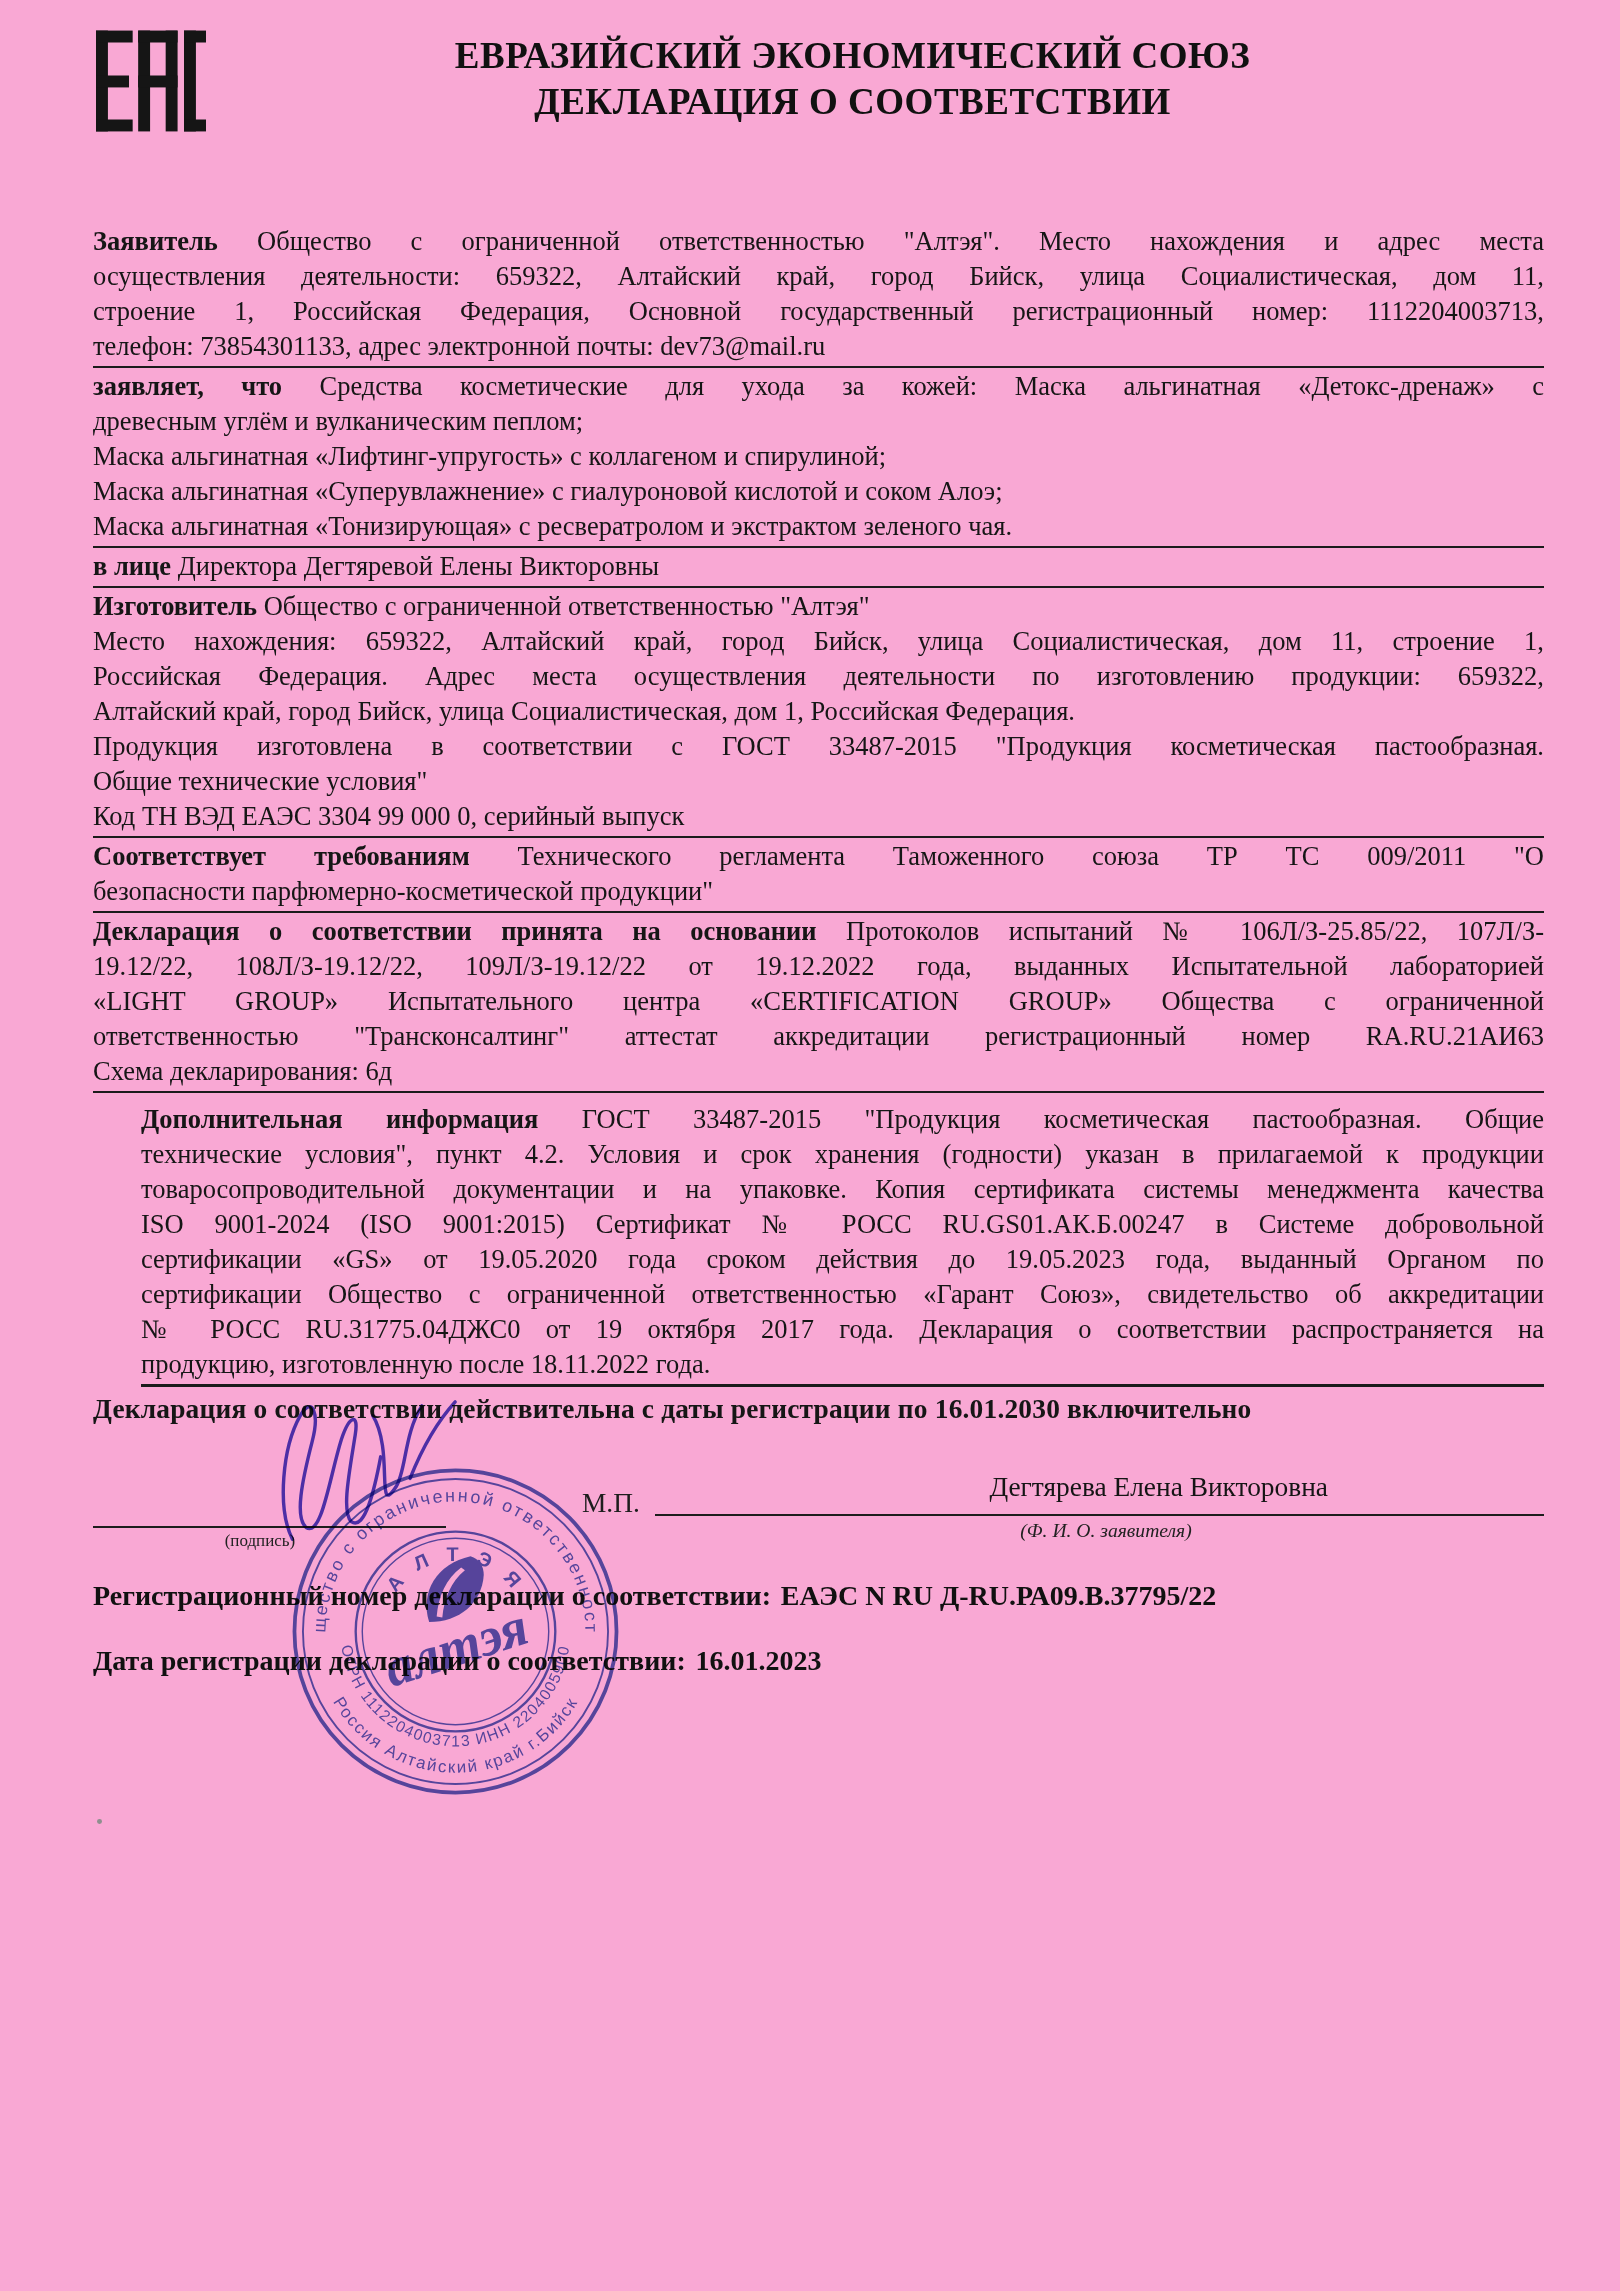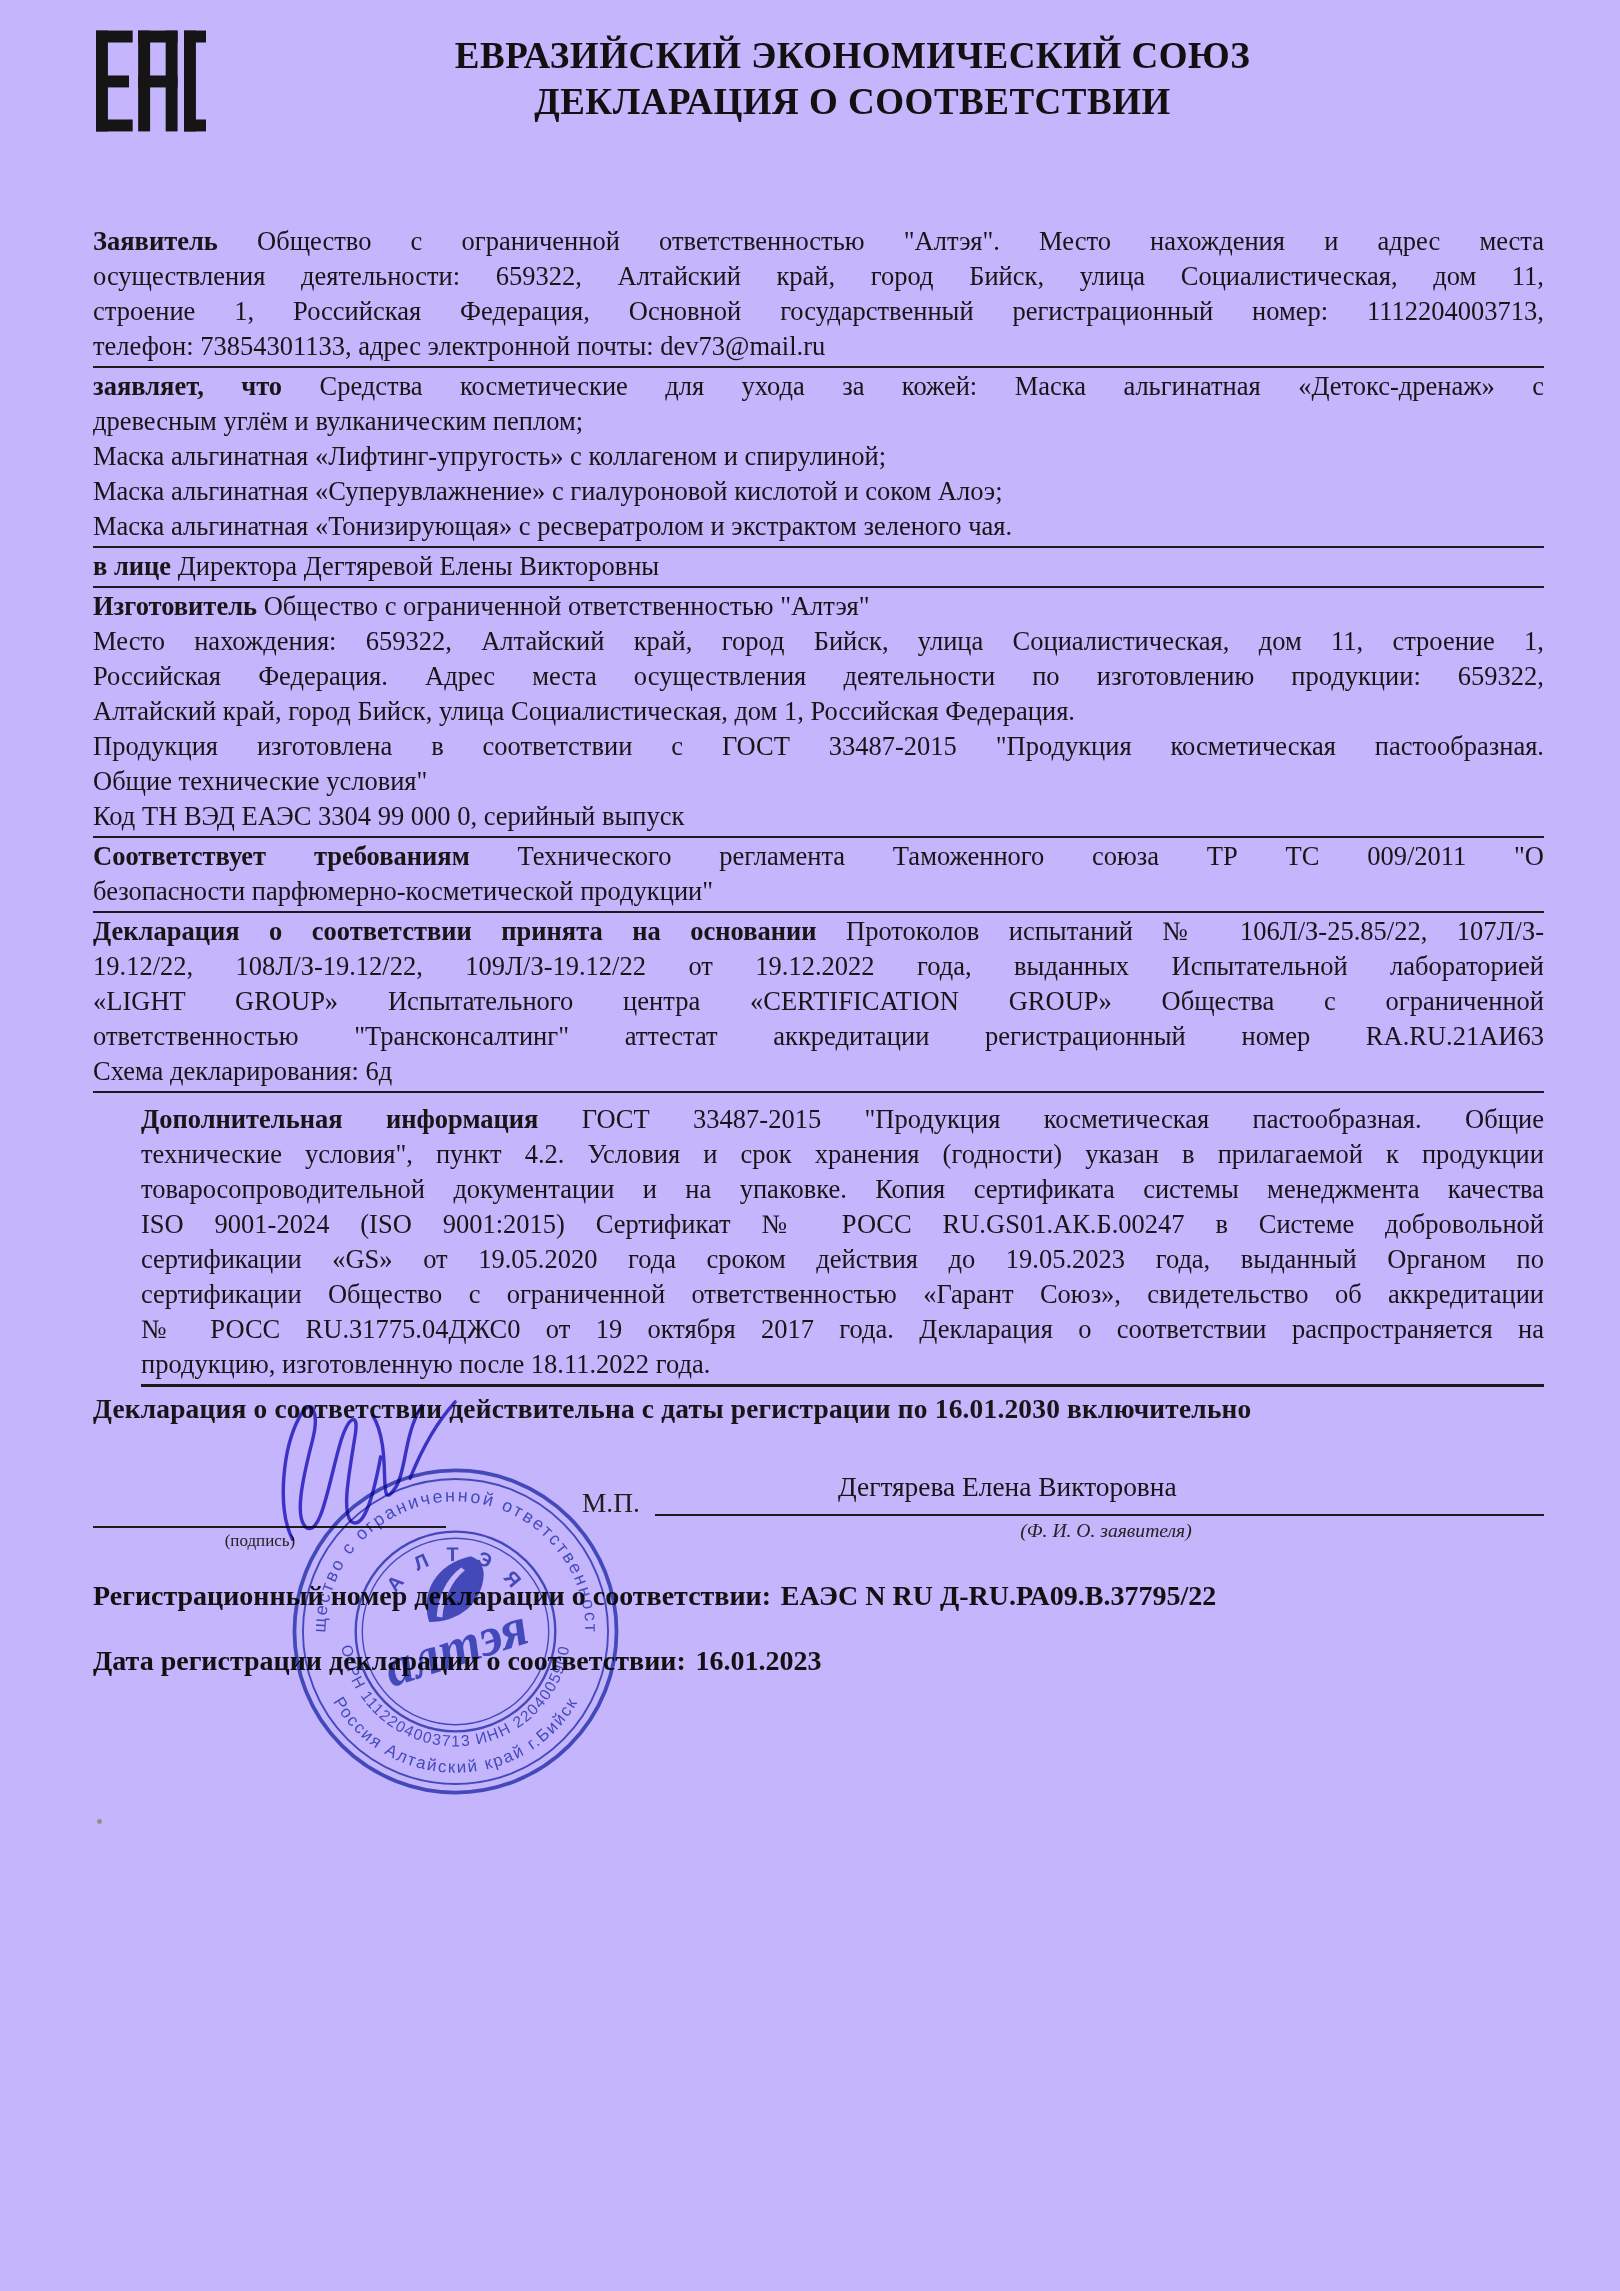--- a/index.html
+++ b/index.html
@@ -1,18 +1,18 @@
 <!DOCTYPE html>
 <html><head>
 <meta charset="utf-8">
 <style>
   html,body { margin:0; padding:0; background:#e8e8e8; }
   .page {
     position:relative; width:1620px; height:2292px; margin:0 auto;
-    background:#c4b5fd; overflow:hidden;
+    background:#f9a8d4; overflow:hidden;
     font-family:"Liberation Serif", serif; color:#161616;
   }
   
   .eac { position:absolute; left:96px; top:29px; width:110px; height:104px; }
   
   .title {
     position:absolute; left:333px; top:33px; width:1039px; text-align:center;
     font-weight:700; font-size:37px; line-height:46px; letter-spacing:0.5px; color:#111;
   }
   
@@ -23,21 +23,21 @@
   .sec-additional { margin-top:7.8px;margin-left:48px; }
   .ln { text-align:left; }
   .j  { text-align:justify; text-align-last:justify; }
   b   { font-weight:700; }
   .validity { padding-top:4.9px !important; font-size:27.4px; letter-spacing:0.2px; }
   
   .sig-svg  { position:absolute; left:263px; top:1390px; width:201px; height:167px; z-index:3; mix-blend-mode:multiply; }
   .sig-line { position:absolute; left:93px;  top:1526px; width:353px; border-top:2.5px solid #1d1d1d; }
   .sig-cap  { position:absolute; left:162px; top:1531px; width:196px; text-align:center; font-size:17px; color:#222; }
   .mp       { position:absolute; left:582px; top:1488px; font-size:27.4px; color:#1d1d1d; }
-  .fio-name { position:absolute; left:838px; top:1472px; width:490px; text-align:left; font-size:27.4px; color:#151515; }
+  .fio-name { position:absolute; left:838px; top:1472px; width:490px; text-align:right; font-size:27.4px; color:#151515; }
   .fio-line { position:absolute; left:655px; top:1514px; width:889px; border-top:2.5px solid #1d1d1d; }
   .fio-cap  { position:absolute; left:959px; top:1520px; width:294px; text-align:center; font-size:19.6px; color:#222;font-style:italic; }
   
   .reg-num  { position:absolute; left:93px; top:1580px; font-weight:700; font-size:28px; color:#111; }
   .reg-date { position:absolute; left:93px; top:1645px; font-weight:700; font-size:28px; color:#111; }
   .reg-num span, .reg-date span { margin-right:9.8px; }
   
   .stamp { position:absolute; left:286px; top:1462px; width:339px; height:339px; z-index:5; mix-blend-mode:multiply; opacity:.86; }
   .stamp text { font-family:"Liberation Sans", sans-serif; }
   .stamp .script { font-family:"Liberation Serif", serif; }

